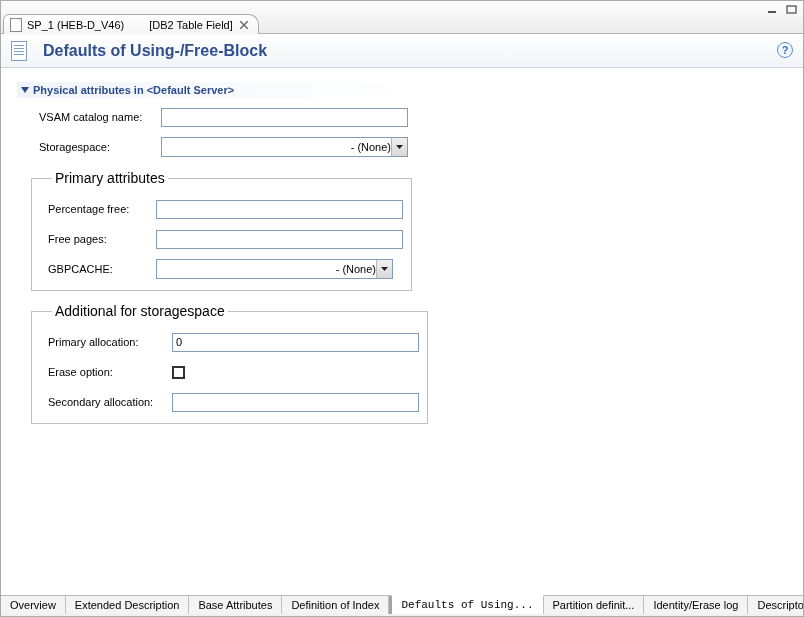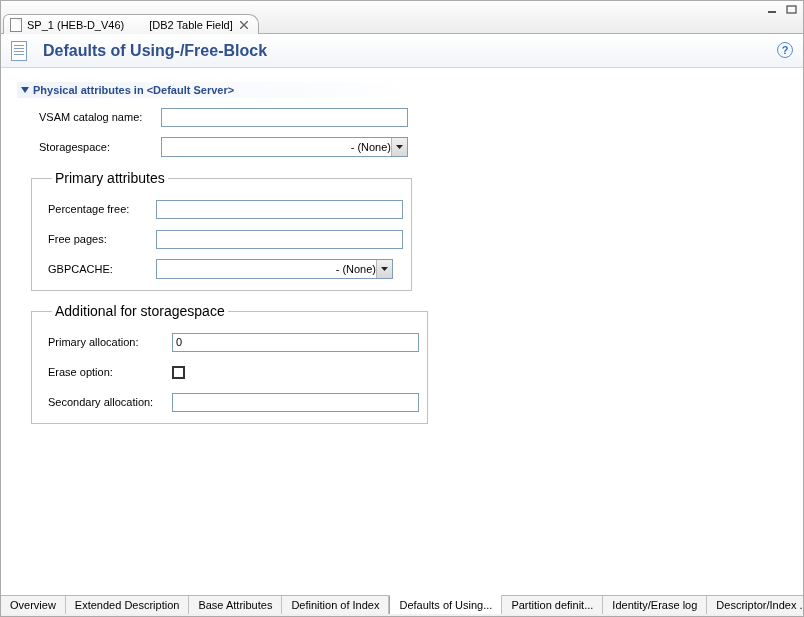--- a/index.html
+++ b/index.html
@@ -217,21 +217,22 @@
     cursor:pointer;
     white-space:nowrap;
     display:flex;align-items:center;
     background:#f4f4f4;
   }
   .btab.active{
     background:#fff;
     border-top:1px solid #fff;
     position:relative;
     top:-1px;
-    border-left:1px solid #a3a3a3;
+    border-left:3px solid #a3a3a3;
+    font-family:Liberation Mono, monospace;
   }
 </style>
 </head>
 <body>
 
 <div class="tabbar">
   <div class="tab">
     <span class="tab-icon-file"></span>
     <span>SP_1 (HEB-D_V46)</span>
     <span style="margin-left:20px;">[DB2 Table Field]</span>

